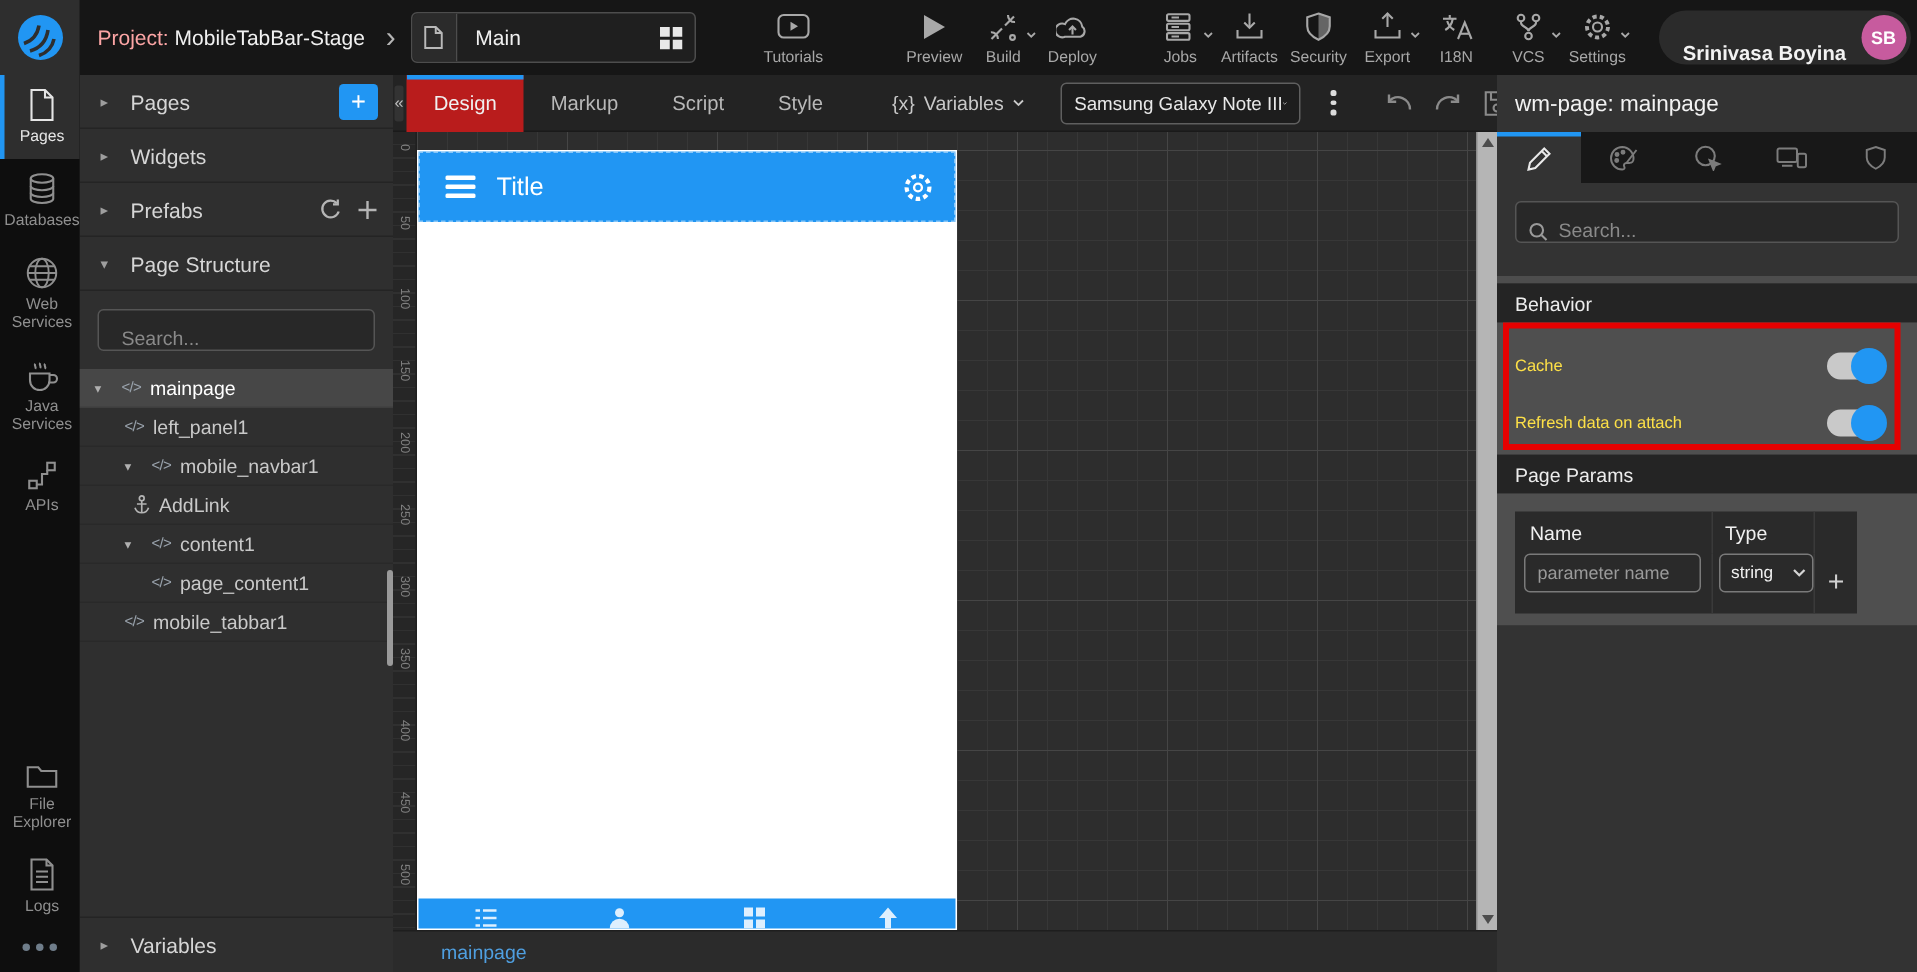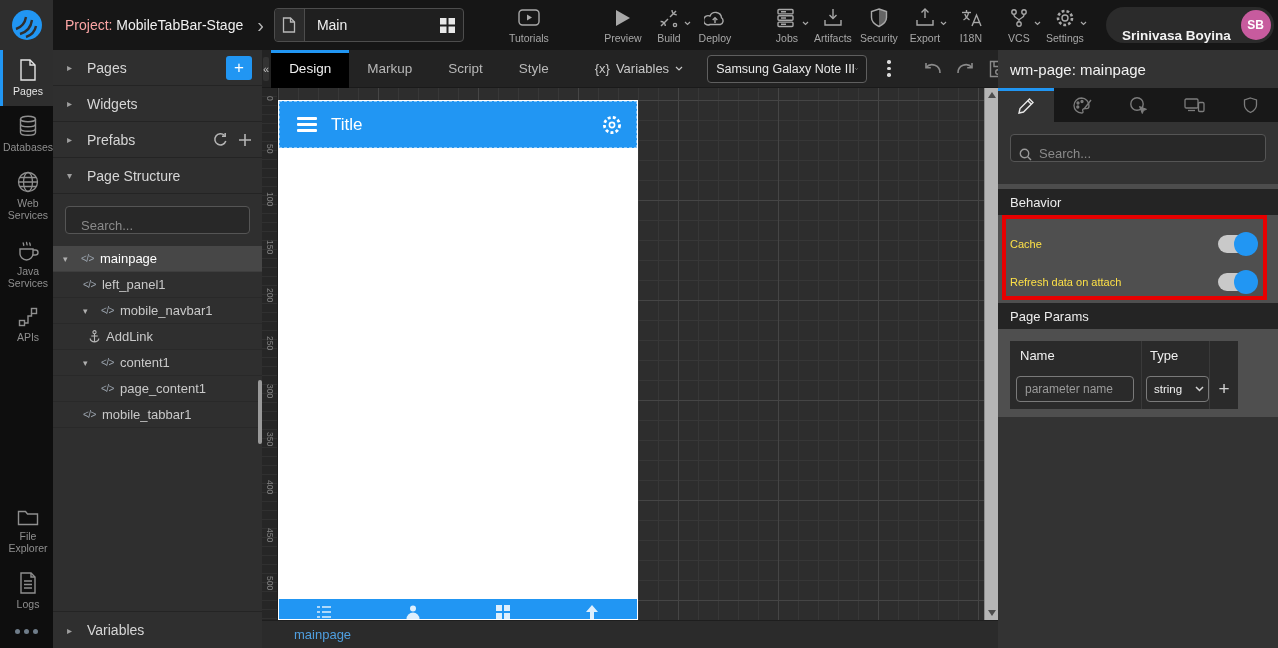--- a/index.html
+++ b/index.html
@@ -68,21 +68,21 @@
   .trow.sel { background:#474747; color:#fff; }
   .panel-scroll { position:absolute; right:0; top:330px; width:4px; height:64px; background:#9a9a9a; border-radius:2px; z-index:5;}
   .lp-bottom { margin-top:auto; border-top:1px solid #242424; }
 
   
   .ccol { position:absolute; left:262px; top:50px; bottom:0; width:736px; }
   .ctoolbar { height:38px; background:#232323; border-bottom:1px solid #1a1a1a; display:flex; align-items:center; }
   .collapse-btn { width:16px; height:24px; margin:0 2px 0 1px; background:#333; border-radius:2px;
     color:#c0c0c0; font-size:11px; display:flex; align-items:center; justify-content:center; cursor:pointer; }
   .ctab { height:38px; line-height:38px; padding:0 18px; font-size:13.5px; color:#b8b8b8; cursor:pointer; }
-  .ctab.active { background:#000000; color:#f0f0f0; box-shadow:inset 0 3px 0 #2196f3; }
+  .ctab.active { background:#b91c1c; color:#f0f0f0; box-shadow:inset 0 3px 0 #2196f3; }
   .vars-dd { margin-left:28px; display:flex; align-items:center; gap:6px; color:#c8c8c8; font-size:13px; cursor:pointer; }
   .dev-sel { margin-left:24px; width:160px; height:28px; background:#1d1d1d; border:1px solid #5f5f5f; border-radius:4px;
     display:flex; align-items:center; padding:0 8px; cursor:pointer; }
   .dev-sel .dv { flex:1; color:#e8e8e8; font-size:12.5px; white-space:nowrap; }
   .kebab { margin-left:16px; display:flex; flex-direction:column; gap:3px; cursor:pointer; padding:4px;}
   .kebab i { width:3.5px; height:3.5px; border-radius:50%; background:#dcdcdc; }
   .tb-div { width:1px; height:22px; background:#3d3d3d; margin-left:14px; }
   .tb-ic { margin-left:14px; color:#8a8a8a; cursor:pointer; }
   .expand-btn { margin-left:auto; margin-right:1px; width:16px; height:24px; background:#383838; border-radius:2px;
     color:#b5b5b5; font-size:11px; display:flex; align-items:center; justify-content:center; cursor:pointer; }
@@ -139,21 +139,21 @@
   .toggle .knob { position:absolute; right:-2px; top:-3px; width:24px; height:24px; border-radius:50%; background:#2196f3; }
   .red-rect { position:absolute; left:4px; right:11px; top:0; bottom:3px; border:4px solid #e60000;
     z-index:8; pointer-events:none; }
   .ppcontent { background:#4f4f4f; padding:12px 14px 12px 12px; height:88px; }
   .pptable { background:#2a2a2a; width:228px; }
   .pprow { display:flex; }
   .pph { height:28px; display:flex; align-items:center; color:#f0f0f0; font-size:13px; font-weight:500; }
   .col-name { width:132px; padding-left:10px; border-right:1px solid #3a3a3a; }
   .col-type { width:68px; padding-left:8px; border-right:1px solid #3a3a3a; }
   .col-plus { width:28px; display:flex; align-items:center; justify-content:center; }
-  .ppc { height:40px; display:flex; align-items:center; }
+  .ppc { height:40px; display:flex; }
   .param-input { width:118px; height:26px; margin-left:6px; background:transparent; border:1px solid #7a7a7a; border-radius:4px;
     color:#e8e8e8; font-size:12px; padding:0 8px; outline:none; font-family:"Liberation Sans", sans-serif; }
   .param-input::placeholder { color:#9a9a9a; }
   .type-sel { width:71px; height:26px; margin-left:4px; border:1px solid #7a7a7a; border-radius:4px;
     display:flex; align-items:center; padding:0 4px 0 7px; cursor:pointer; }
   .type-sel .tv { flex:1; color:#f0f0f0; font-size:11.5px; overflow:hidden; white-space:nowrap; }
   .plus-lite { color:#d0d0d0; font-size:19px; cursor:pointer; }
   .rrest { flex:1; background:#333; }
 </style>
 </head>

